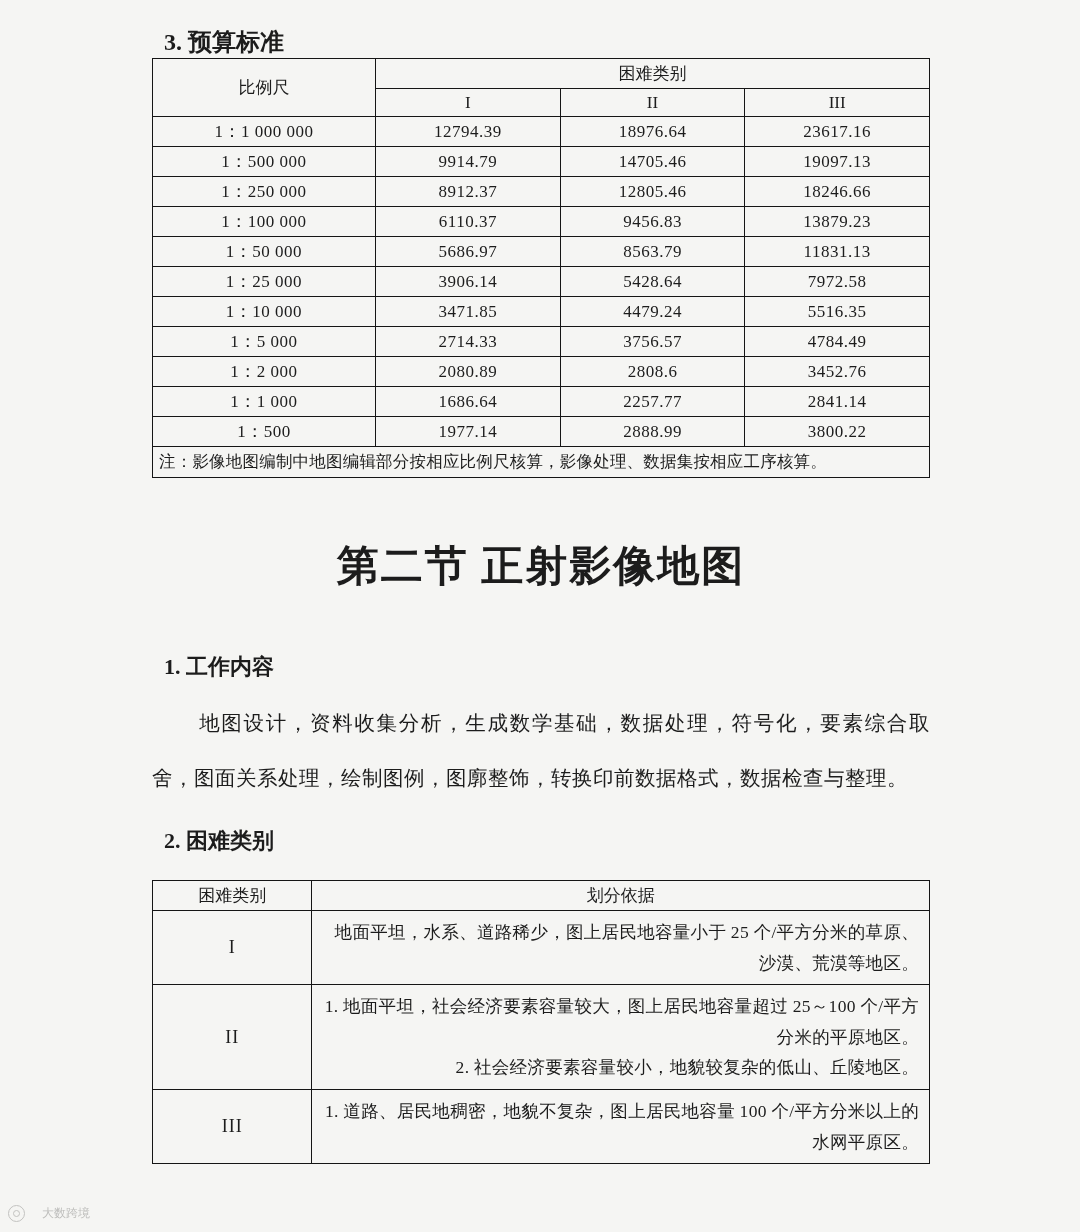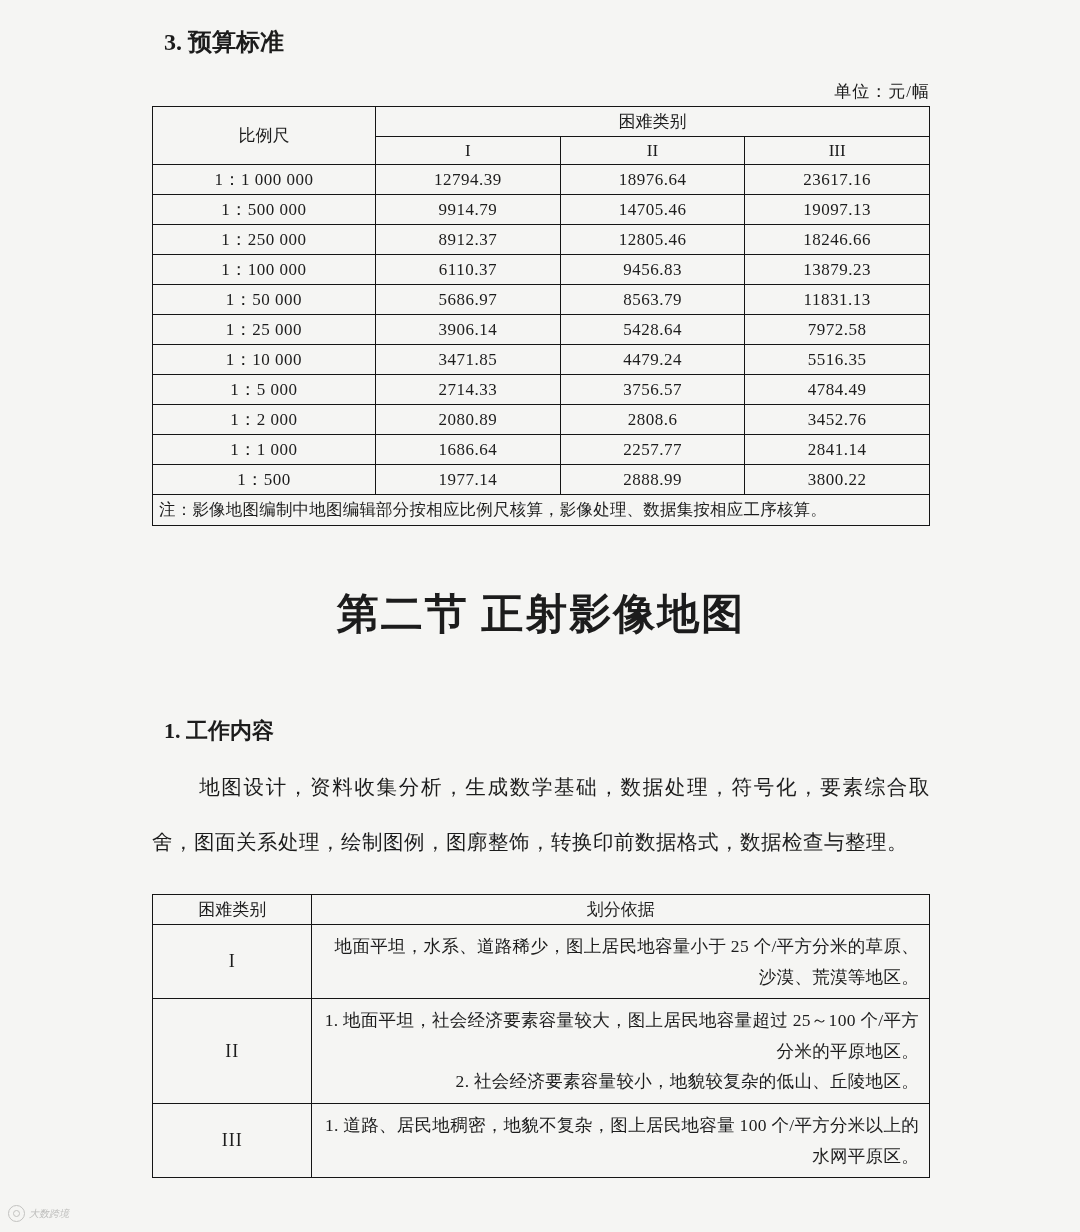--- a/index.html
+++ b/index.html
@@ -54,21 +54,21 @@
     text-align: center;
     font-size: 42px;
     font-weight: bold;
     margin-top: 60px;
     letter-spacing: 2px;
   }
   .h-sub {
     font-size: 22px;
     font-weight: bold;
     margin-left: 12px;
-    margin-top: 74px;
+    margin-top: 58px;
   }
   .work-paragraph {
     font-size: 20.5px;
     line-height: 2.68;
     text-align: justify;
     text-indent: 2.3em;
     margin-top: 14px;
     letter-spacing: 0.5px;
   }
   .h-difficulty {
@@ -92,25 +92,24 @@
     line-height: 1.75;
     letter-spacing: 0.3px;
     text-align: right;
   }
   .watermark {
     position: absolute;
     left: 8px;
     bottom: 10px;
     display: flex;
     align-items: center;
-    gap: 4px;
+    gap: 17px;
     color: #b8b8b6;
-    font-size: 10px;
+    font-size: 12px;
     opacity: 0.9;
-    font-style: italic;
   }
   .wm-icon {
     display: inline-block;
     width: 17px; height: 17px;
     border: 1.6px solid #bcbcba;
     border-radius: 50%;
     position: relative;
   }
   .wm-icon::after {
     content: "";
@@ -121,21 +120,20 @@
     border-radius: 50%;
   }
 </style>
 </head>
 <body>
 
 <div class="content">
 
   <h2 class="h-budget">3. 预算标准</h2>
 
-  <div class="unit-label">单位：元/幅</div>
 
   <table class="budget-table">
     <colgroup>
       <col style="width:28.7%">
       <col style="width:23.77%">
       <col style="width:23.77%">
       <col style="width:23.76%">
     </colgroup>
     <thead>
       <tr>
@@ -222,20 +220,21 @@
       </tr>
     </tfoot>
   </table>
 
   <h1 class="section-title">第二节 正射影像地图</h1>
 
   <h2 class="h-sub">1. 工作内容</h2>
 
   <p class="work-paragraph">地图设计，资料收集分析，生成数学基础，数据处理，符号化，要素综合取舍，图面关系处理，绘制图例，图廓整饰，转换印前数据格式，数据检查与整理。</p>
 
+  <h2 class="h-difficulty">2. 困难类别</h2>
 
   <table class="difficulty-table">
     <colgroup>
       <col style="width:20.5%">
       <col style="width:79.5%">
     </colgroup>
     <thead>
       <tr id="diff-header-row">
           <th>困难类别</th>
           <th>划分依据</th>

